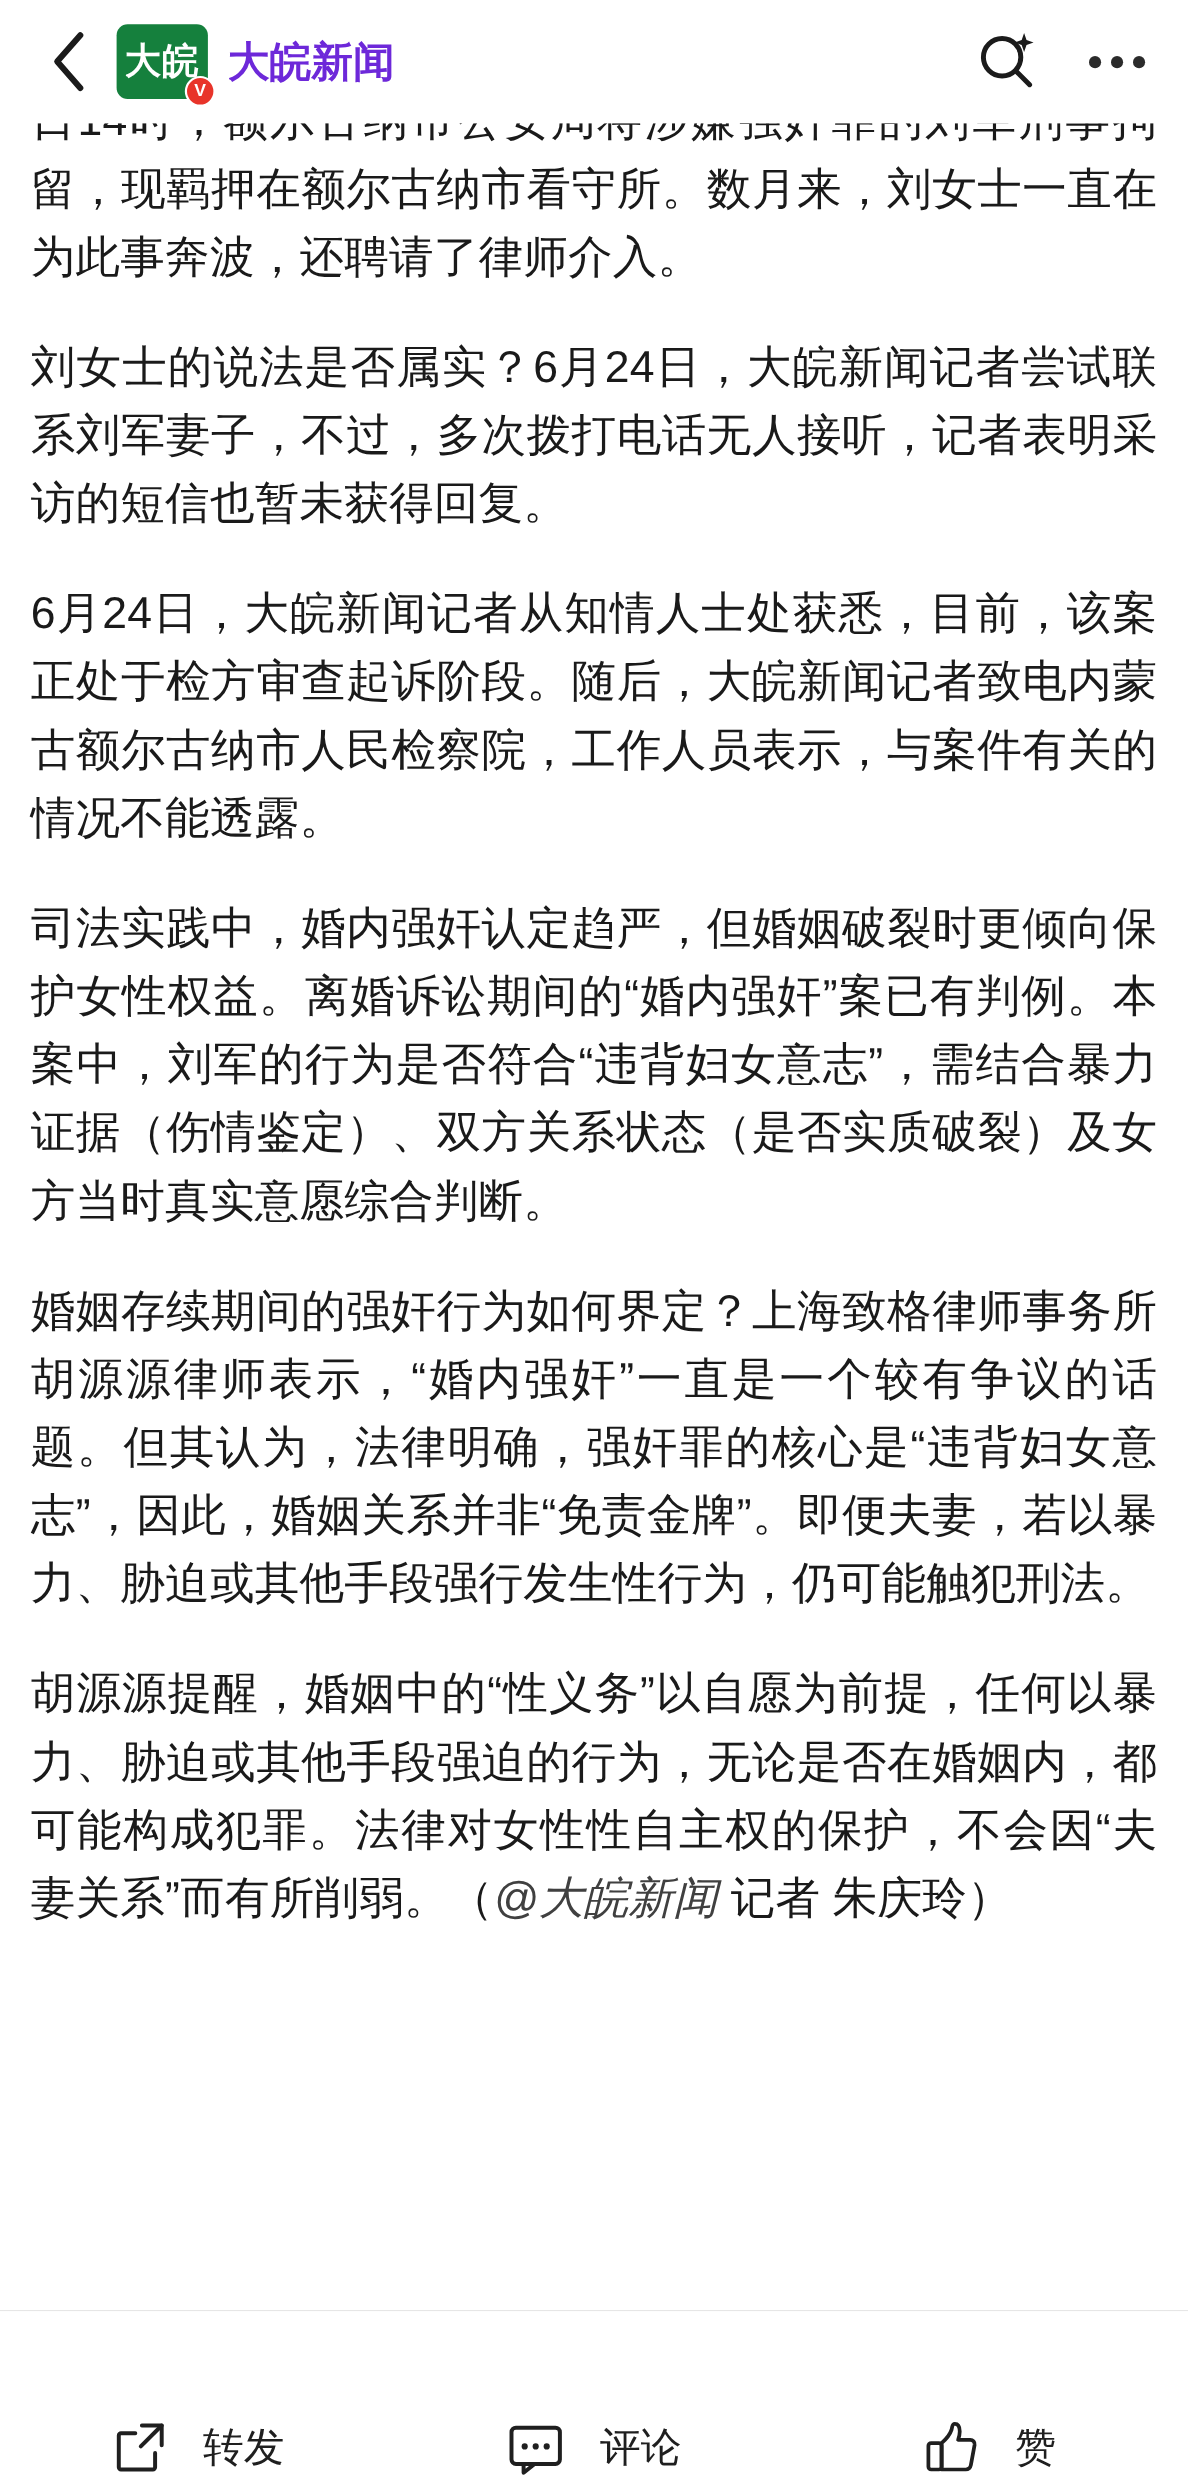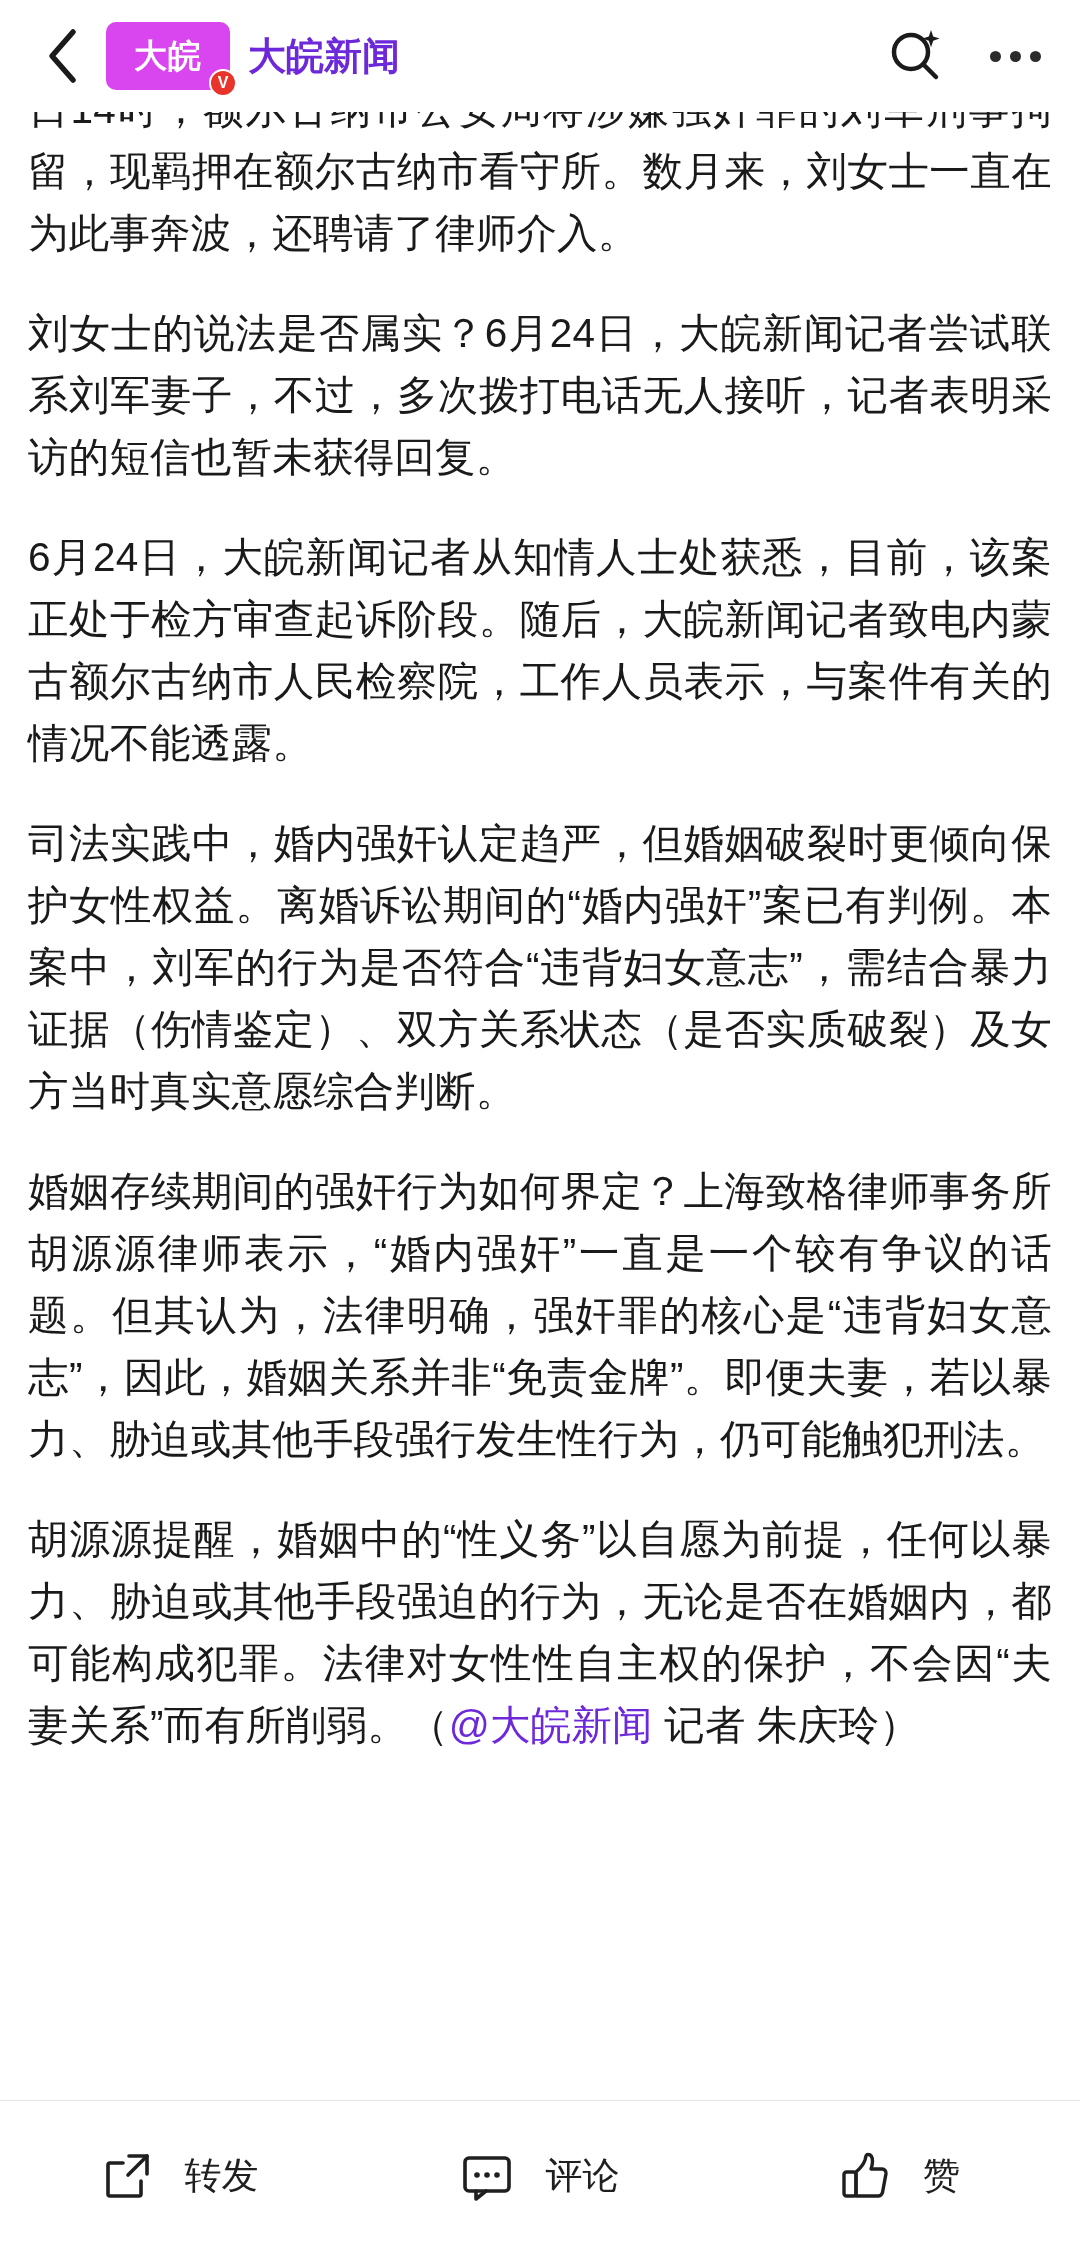--- a/index.html
+++ b/index.html
@@ -38,23 +38,23 @@
   .back-btn svg { display: block; }
 
   .brand {
     display: flex;
     align-items: center;
     flex: 1 1 auto;
     min-width: 0;
   }
   .brand-logo {
     position: relative;
-    width: 124px; height: 68px;
+    width: 83px; height: 68px;
     border-radius: 10px;
-    background: #d946ef;
+    background: #15803d;
     display: flex; align-items: center; justify-content: center;
     flex: 0 0 auto;
     margin-right: 18px;
   }
   .brand-logo .logo-text {
     color: #ffffff;
     font-size: 33px;
     font-weight: 700;
     letter-spacing: 1px;
     line-height: 1;
@@ -119,35 +119,35 @@
     font-size: 40.5px;
     line-height: 62px;
     color: #1a1a1a;
     letter-spacing: 0.2px;
     text-align: justify;
     text-justify: inter-ideograph;
     margin: 0 0 38px 0;
     font-family: "Liberation Sans", "DejaVu Sans", sans-serif;
   }
   .para.first { margin-bottom: 38px; }
-  .mention { color: #6d28d9; }
+  .mention { color: #404040; font-style: italic; }
 
   
   .bottom-bar {
     flex: 0 0 auto;
     height: 150px;
     border-top: 1px solid #e6e6e6;
     background: #ffffff;
     display: flex;
     align-items: center;
   }
   .bar-item {
     flex: 1 1 0;
     display: flex;
-    align-items: center;
+    align-items: flex-end;
     justify-content: center;
     gap: 33px;
     height: 100%;
   }
   .bar-item .bar-label {
     font-size: 37px;
     color: #1f1f1f;
   }
   .bar-item svg { display: block; }
 </style>

